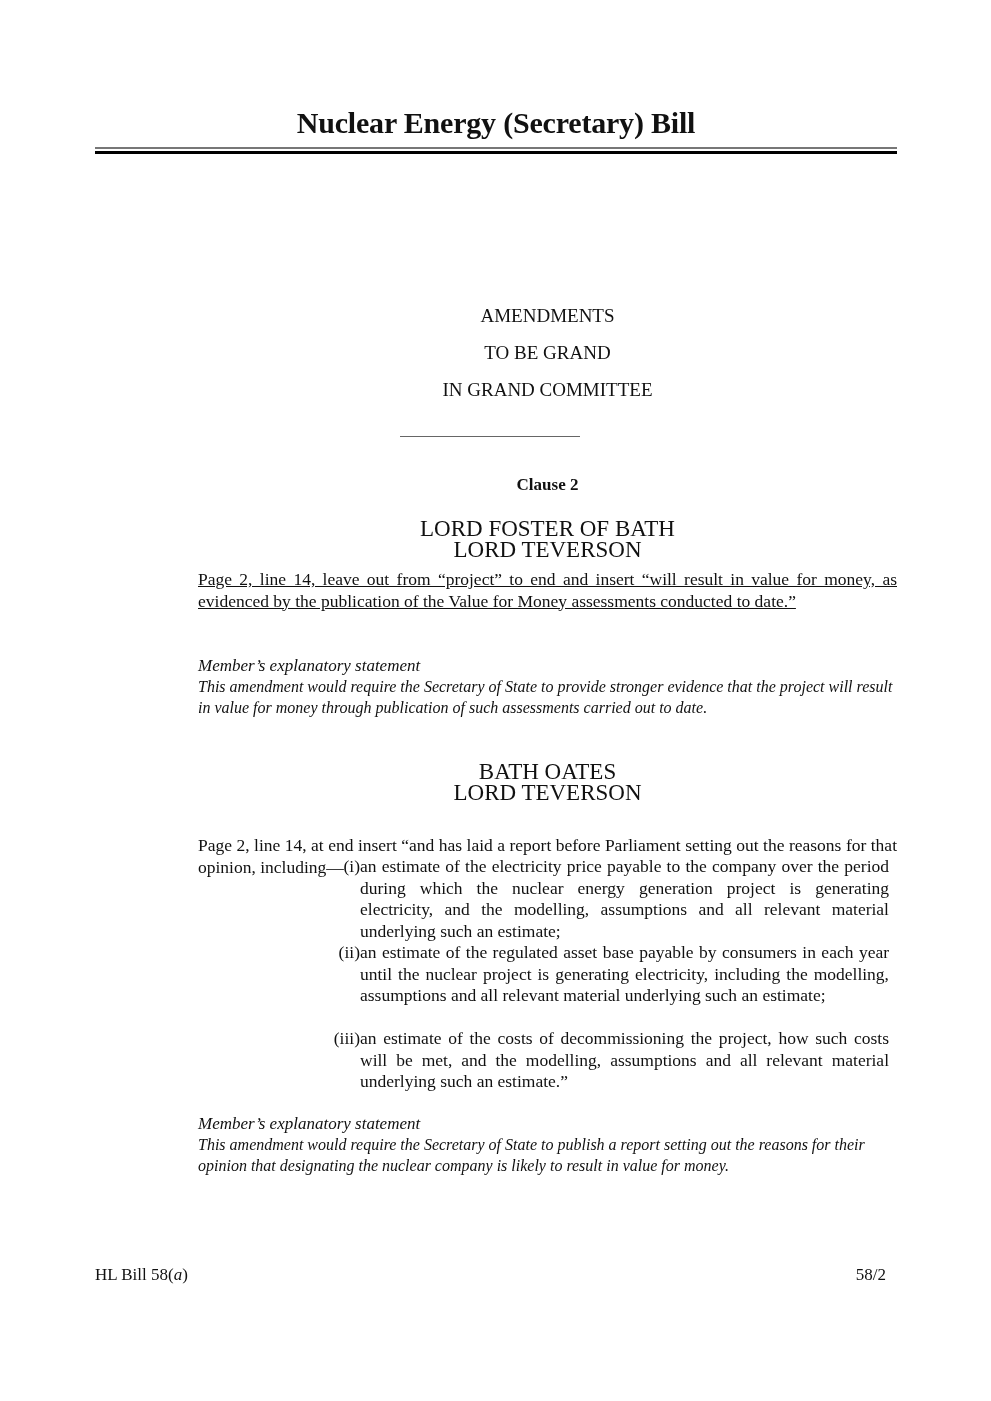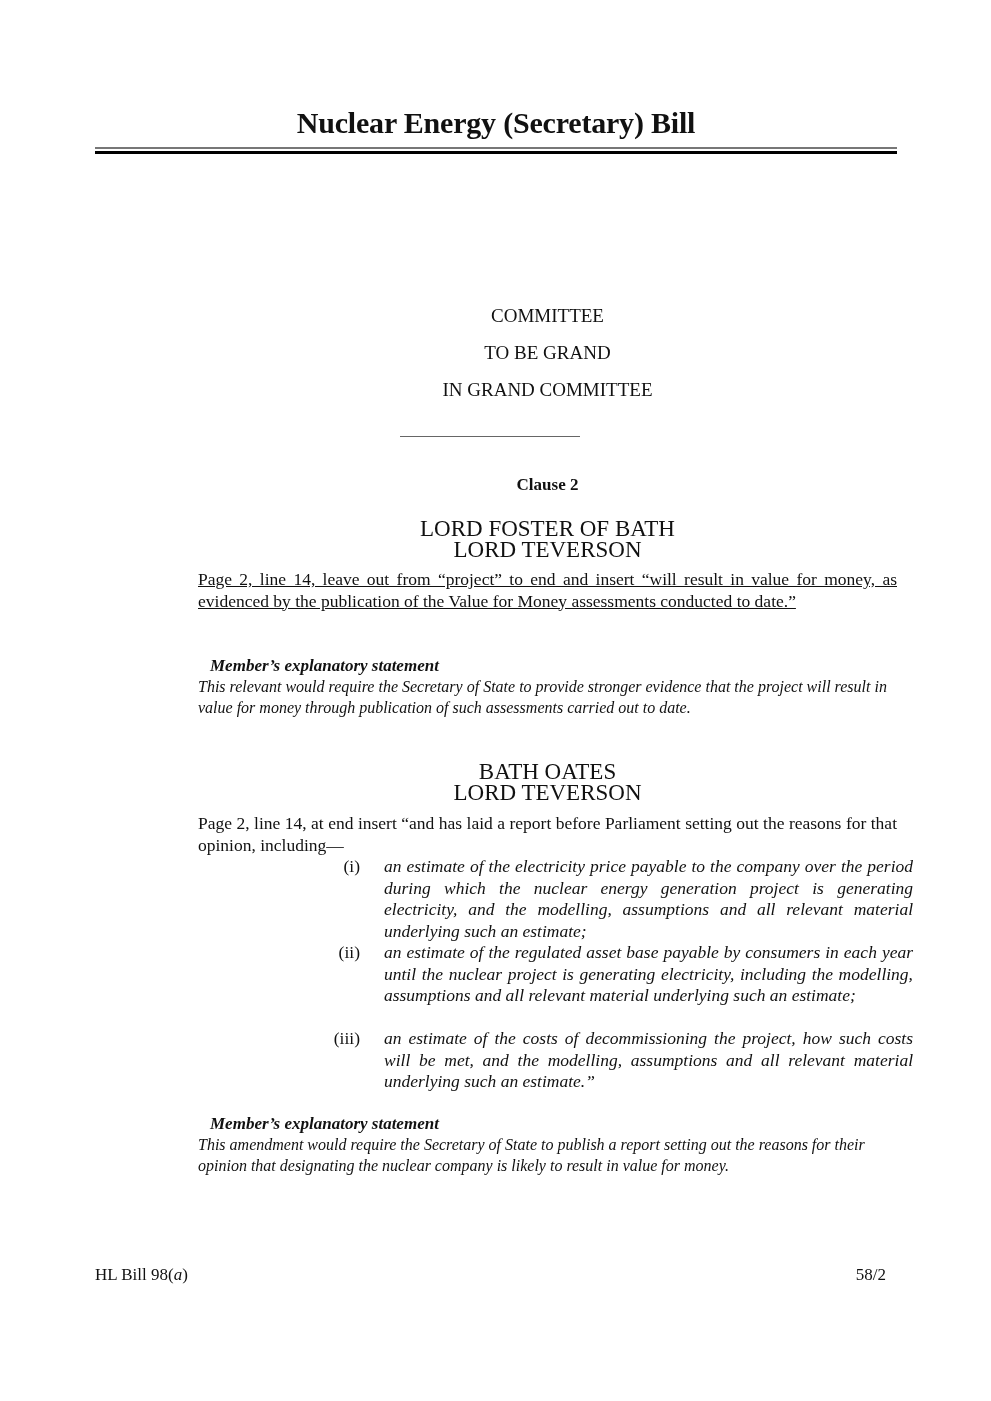--- a/index.html
+++ b/index.html
@@ -8,61 +8,61 @@
   .abs { position: absolute; }
   .title { left: 95px; width: 802px; top: 106px; text-align: center;
            font-weight: bold; font-size: 30px; letter-spacing: -0.2px; }
   .rule-thin { left: 95px; width: 802px; top: 147px; height: 2px; background: #777; }
   .rule-thick { left: 95px; width: 802px; top: 151px; height: 3px; background: #000; }
   .center-line { left: 198px; width: 699px; text-align: center; font-size: 19px; }
   .short-rule { left: 400px; width: 180px; top: 436px; height: 1px; background: #666; }
   .clause { font-weight: bold; font-size: 17px; text-align: center; }
   .name { font-size: 23px; line-height: 21.5px; }
   .para { left: 198px; width: 699px; font-size: 17.5px; line-height: 21.5px; text-align: justify; }
-  .stmt-head { left: 210px; width: 699px; font-size: 17px; font-weight: bold; font-style: italic; line-height: 21px; }
+  .stmt-head { left: 198px; width: 699px; font-size: 17px; font-weight: normal; font-style: italic; line-height: 21px; }
   .stmt-body { left: 198px; width: 699px; font-size: 16px; font-style: italic; line-height: 21px; }
   .item { left: 310px; width: 587px; font-size: 17.5px; line-height: 21.5px; }
   .item .num { position: absolute; left: 0; width: 50px; text-align: right; }
-  .item .txt { position: absolute; left: 74px; width: 529px; text-align: justify; font-style: italic; }
+  .item .txt { position: absolute; left: 50px; width: 529px; text-align: justify; }
   .footer { top: 1265px; font-size: 17px; }
 </style>
 </head>
 <body>
 
 <div class="abs title">Nuclear Energy (Secretary) Bill</div>
 <div class="abs rule-thin"></div>
 <div class="abs rule-thick"></div>
 
-<div class="abs center-line" style="top:305px;">COMMITTEE</div>
+<div class="abs center-line" style="top:305px;">AMENDMENTS</div>
 <div class="abs center-line" style="top:342px;">TO BE GRAND</div>
 <div class="abs center-line" style="top:379px;">IN GRAND COMMITTEE</div>
 <div class="abs short-rule"></div>
 
 <div class="abs center-line clause" style="top:475px;">Clause 2</div>
 
 <div class="abs center-line name" style="top:518px;">LORD FOSTER OF BATH</div>
 <div class="abs center-line name" style="top:539px;">LORD TEVERSON</div>
 <div class="abs para" style="top:569px;text-decoration:underline;">Page 2, line 14, leave out from “project” to end and insert “will result in value for money, as evidenced by the publication of the Value for Money assessments conducted to date.”</div>
 <div class="abs stmt-head" style="top:655px;">Member’s explanatory statement</div>
-<div class="abs stmt-body" style="top:676px;">This relevant would require the Secretary of State to provide stronger evidence that the project will result in value for money through publication of such assessments carried out to date.</div>
+<div class="abs stmt-body" style="top:676px;">This amendment would require the Secretary of State to provide stronger evidence that the project will result in value for money through publication of such assessments carried out to date.</div>
 
 <div class="abs center-line name" style="top:761px;">BATH OATES</div>
 <div class="abs center-line name" style="top:782px;">LORD TEVERSON</div>
-<div class="abs para" style="top:813px;">Page 2, line 14, at end insert “and has laid a report before Parliament setting out the reasons for that opinion, including—</div>
+<div class="abs para" style="top:835px;">Page 2, line 14, at end insert “and has laid a report before Parliament setting out the reasons for that opinion, including—</div>
 
 <div class="abs item" style="top:856px;">
   <span class="num">(i)</span>
   <span class="txt">an estimate of the electricity price payable to the company over the period during which the nuclear energy generation project is generating electricity, and the modelling, assumptions and all relevant material underlying such an estimate;</span>
 </div>
 <div class="abs item" style="top:942px;">
   <span class="num">(ii)</span>
   <span class="txt">an estimate of the regulated asset base payable by consumers in each year until the nuclear project is generating electricity, including the modelling, assumptions and all relevant material underlying such an estimate;</span>
 </div>
 <div class="abs item" style="top:1028px;">
   <span class="num">(iii)</span>
   <span class="txt">an estimate of the costs of decommissioning the project, how such costs will be met, and the modelling, assumptions and all relevant material underlying such an estimate.”</span>
 </div>
 
 <div class="abs stmt-head" style="top:1113px;">Member’s explanatory statement</div>
 <div class="abs stmt-body" style="top:1134px;">This amendment would require the Secretary of State to publish a report setting out the reasons for their opinion that designating the nuclear company is likely to result in value for money.</div>
 
-<div class="abs footer" style="left:95px;"><span>HL Bill 98(</span><i>a</i><span>)</span></div>
+<div class="abs footer" style="left:95px;"><span>HL Bill 58(</span><i>a</i><span>)</span></div>
 <div class="abs footer" style="right:105px;">58/2</div>
 
 </body></html>

